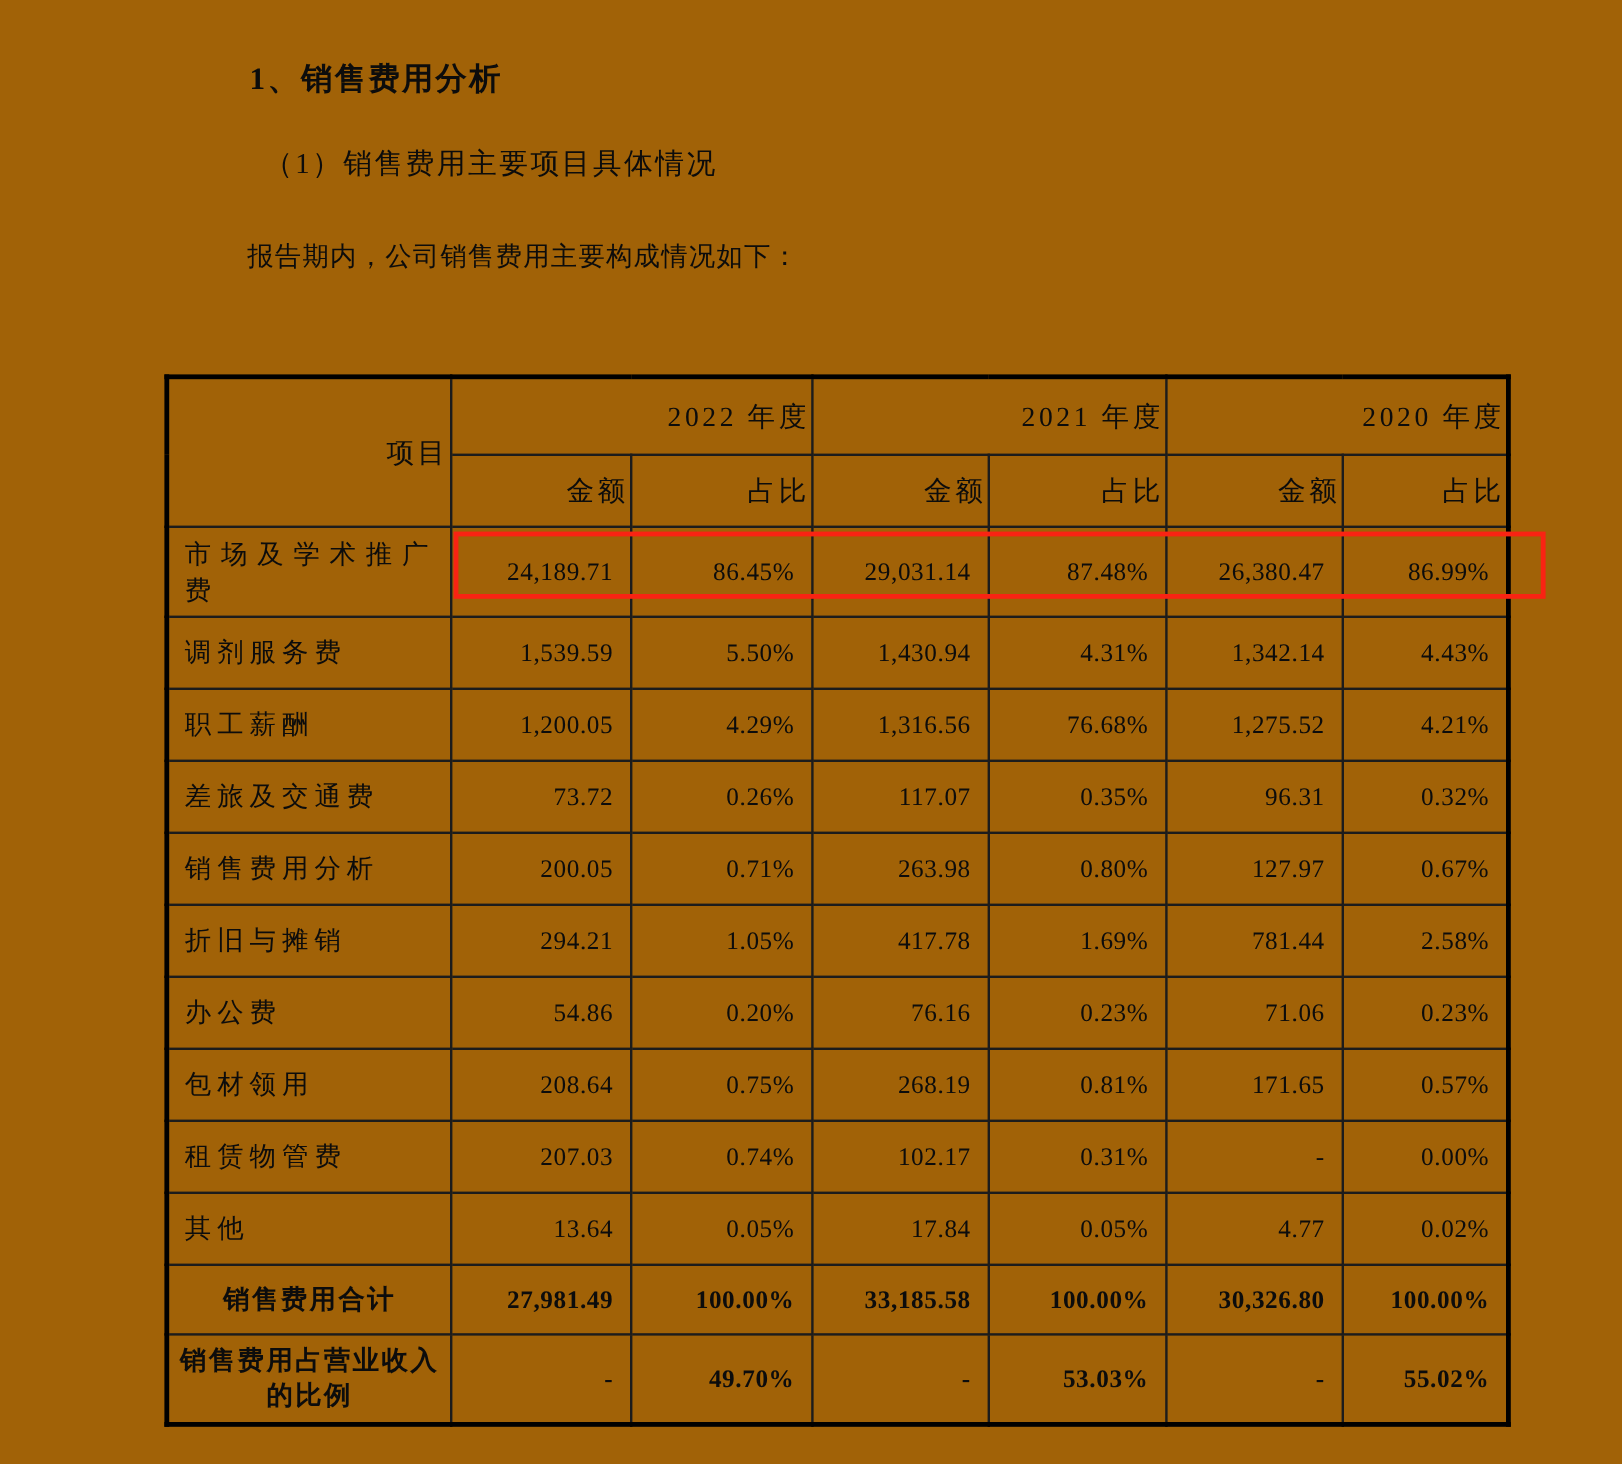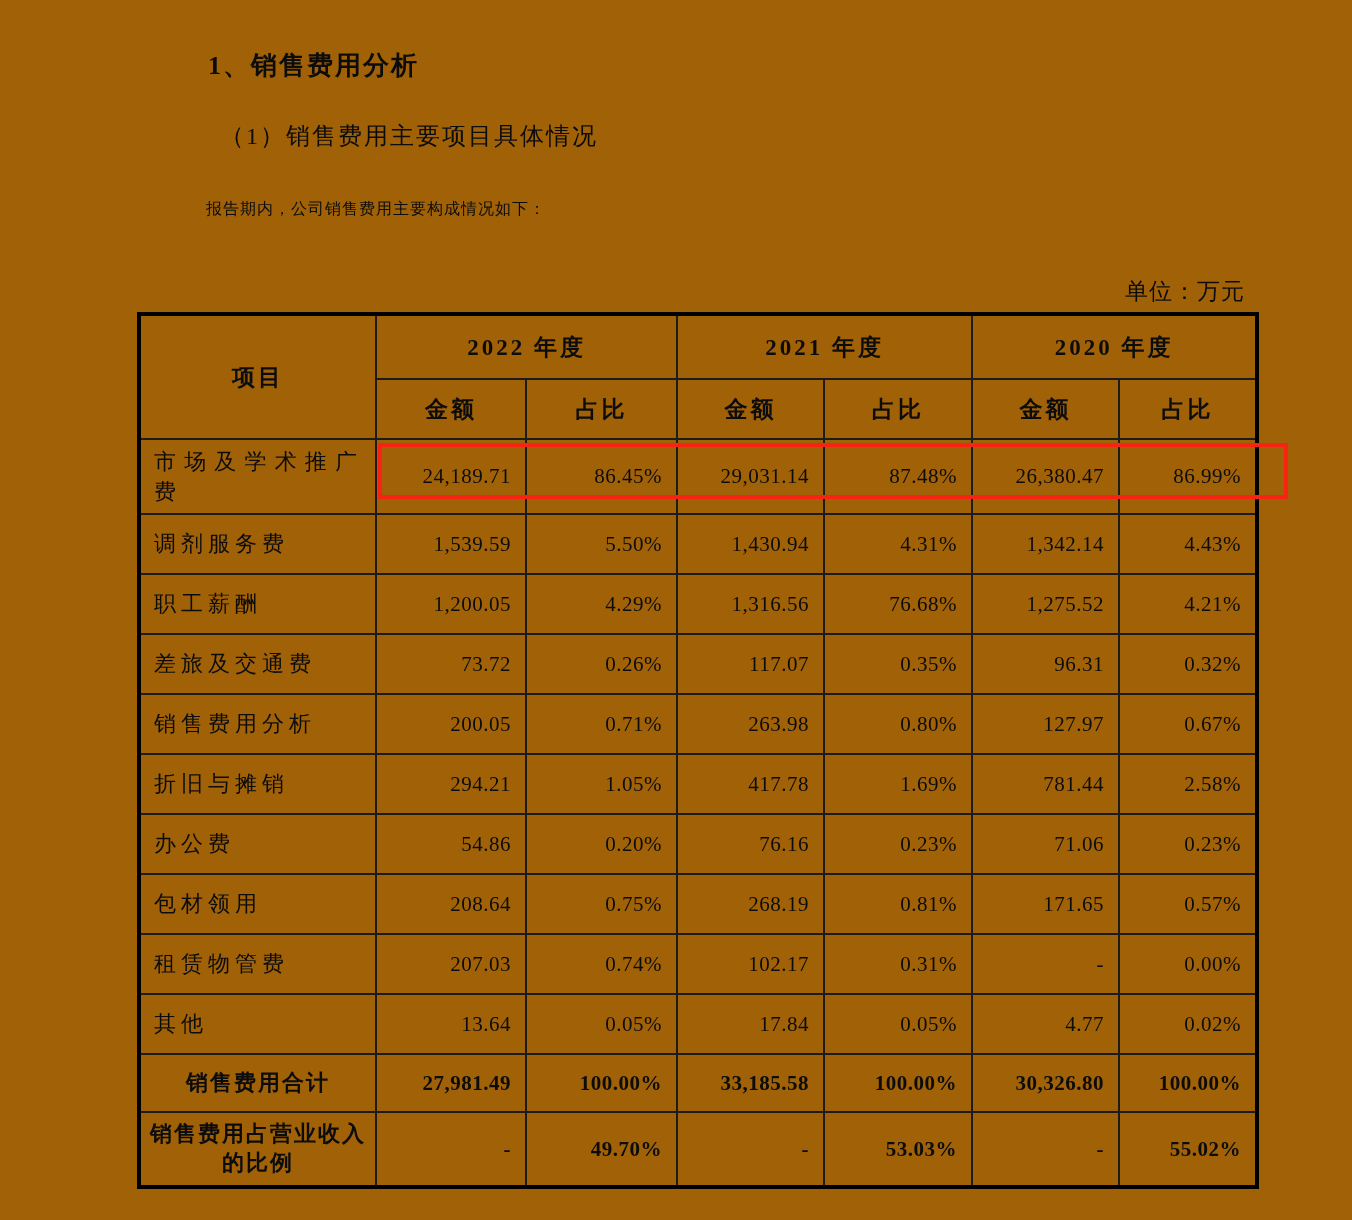--- a/index.html
+++ b/index.html
@@ -19,21 +19,21 @@
   .h1{
     position:absolute;left:208px;top:48px;
     font-size:26px;font-weight:bold;letter-spacing:2px;
   }
   .h2{
     position:absolute;left:220px;top:120px;
     font-size:24px;font-weight:normal;letter-spacing:2px;
   }
   .intro{
     position:absolute;left:206px;top:199px;
-    font-size:16px;letter-spacing:1px;
+    font-size:22px;letter-spacing:1px;
   }
   .unit{
     position:absolute;left:137px;top:276px;width:1118px;
     box-sizing:border-box;padding-right:10px;
     font-size:23px;text-align:right;letter-spacing:1px;
   }
   table.expense{
     position:absolute;left:137px;top:312px;
     width:1118px;
     border-collapse:collapse;
@@ -46,21 +46,21 @@
     vertical-align:middle;
     overflow:hidden;
   }
   thead tr:nth-child(1){height:65px;}
   thead tr:nth-child(2){height:60px;}
   tbody tr{height:60px;}
   tbody tr:nth-child(1){height:75px;}
   tbody tr:nth-child(11){height:58px;}
   tbody tr:nth-child(12){height:75px;}
   th{
-    font-size:23px;font-weight:bold;text-align:center;letter-spacing:3px;
+    font-size:23px;font-weight:normal;text-align:right;letter-spacing:3px;
   }
   td.label{
     font-size:22px;text-align:justify;letter-spacing:5px;
     padding:4px 13px;line-height:1.35;
   }
   td.num{
     font-size:21px;text-align:right;padding:4px 14px 4px 4px;
     letter-spacing:0.5px;
   }
   tr.total-row td.label{
@@ -78,21 +78,20 @@
   }
 </style>
 </head>
 <body>
 
 <div class="page">
 
   <div class="h1">1、销售费用分析</div>
   <div class="h2">（1）销售费用主要项目具体情况</div>
   <div class="intro">报告期内，公司销售费用主要构成情况如下：</div>
-  <div class="unit">单位：万元</div>
 
   <table class="expense">
     <colgroup>
       <col style="width:237px">
         <col style="width:150px">
         <col style="width:151px">
       <col style="width:147px">
         <col style="width:148px">
         <col style="width:147px">
         <col style="width:138px">

